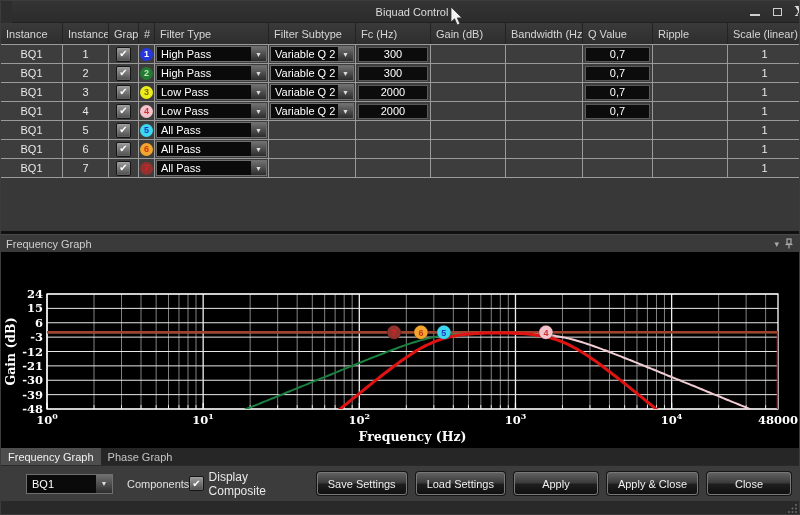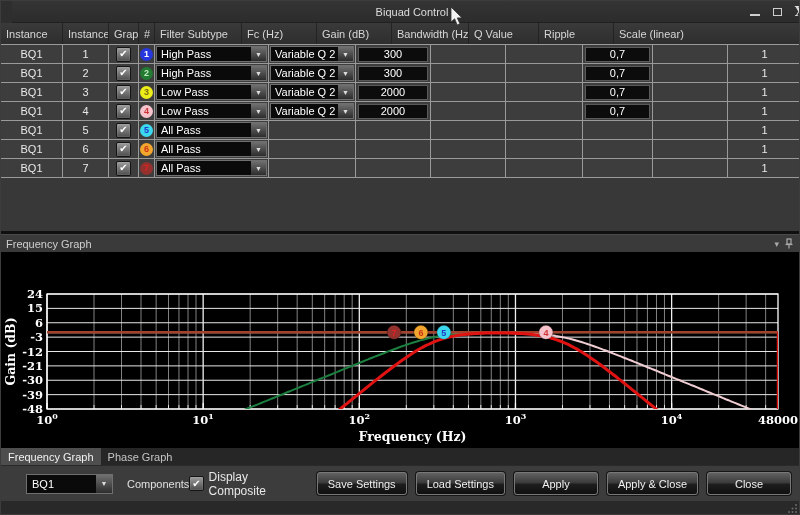--- a/index.html
+++ b/index.html
@@ -75,20 +75,21 @@
     <path d="M1,0 L1,15 L4.6,11.8 L7.2,18 L9.9,16.8 L7.3,10.9 L12,10.9 Z" fill="#f2f2f2" stroke="#333" stroke-width="0.8"></path>
   </svg>
 
   <div class="table-panel">
     <div class="ttable" id="ttable">
         <div class="trow thead">
           <div class="hcell" style="width: 62px;">Instance</div>
           <div class="hcell" style="width: 46px;">Instance</div>
           <div class="hcell" style="width: 30px;">Graph</div>
           <div class="hcell" style="width: 16px;">#</div>
+          <div class="hcell" style="width: 114px;">Filter Type</div>
           <div class="hcell" style="width: 87px;">Filter Subtype</div>
           <div class="hcell" style="width: 75px;">Fc (Hz)</div>
           <div class="hcell" style="width: 75px;">Gain (dB)</div>
           <div class="hcell" style="width: 77px;">Bandwidth (Hz)</div>
           <div class="hcell" style="width: 70px;">Q Value</div>
           <div class="hcell" style="width: 75px;">Ripple</div>
           <div class="hcell" style="width: 73px; text-align: right;">Scale (linear)</div>
         </div>
         <div class="trow brow">
           <div class="bcell" style="width: 62px;">BQ1</div>

